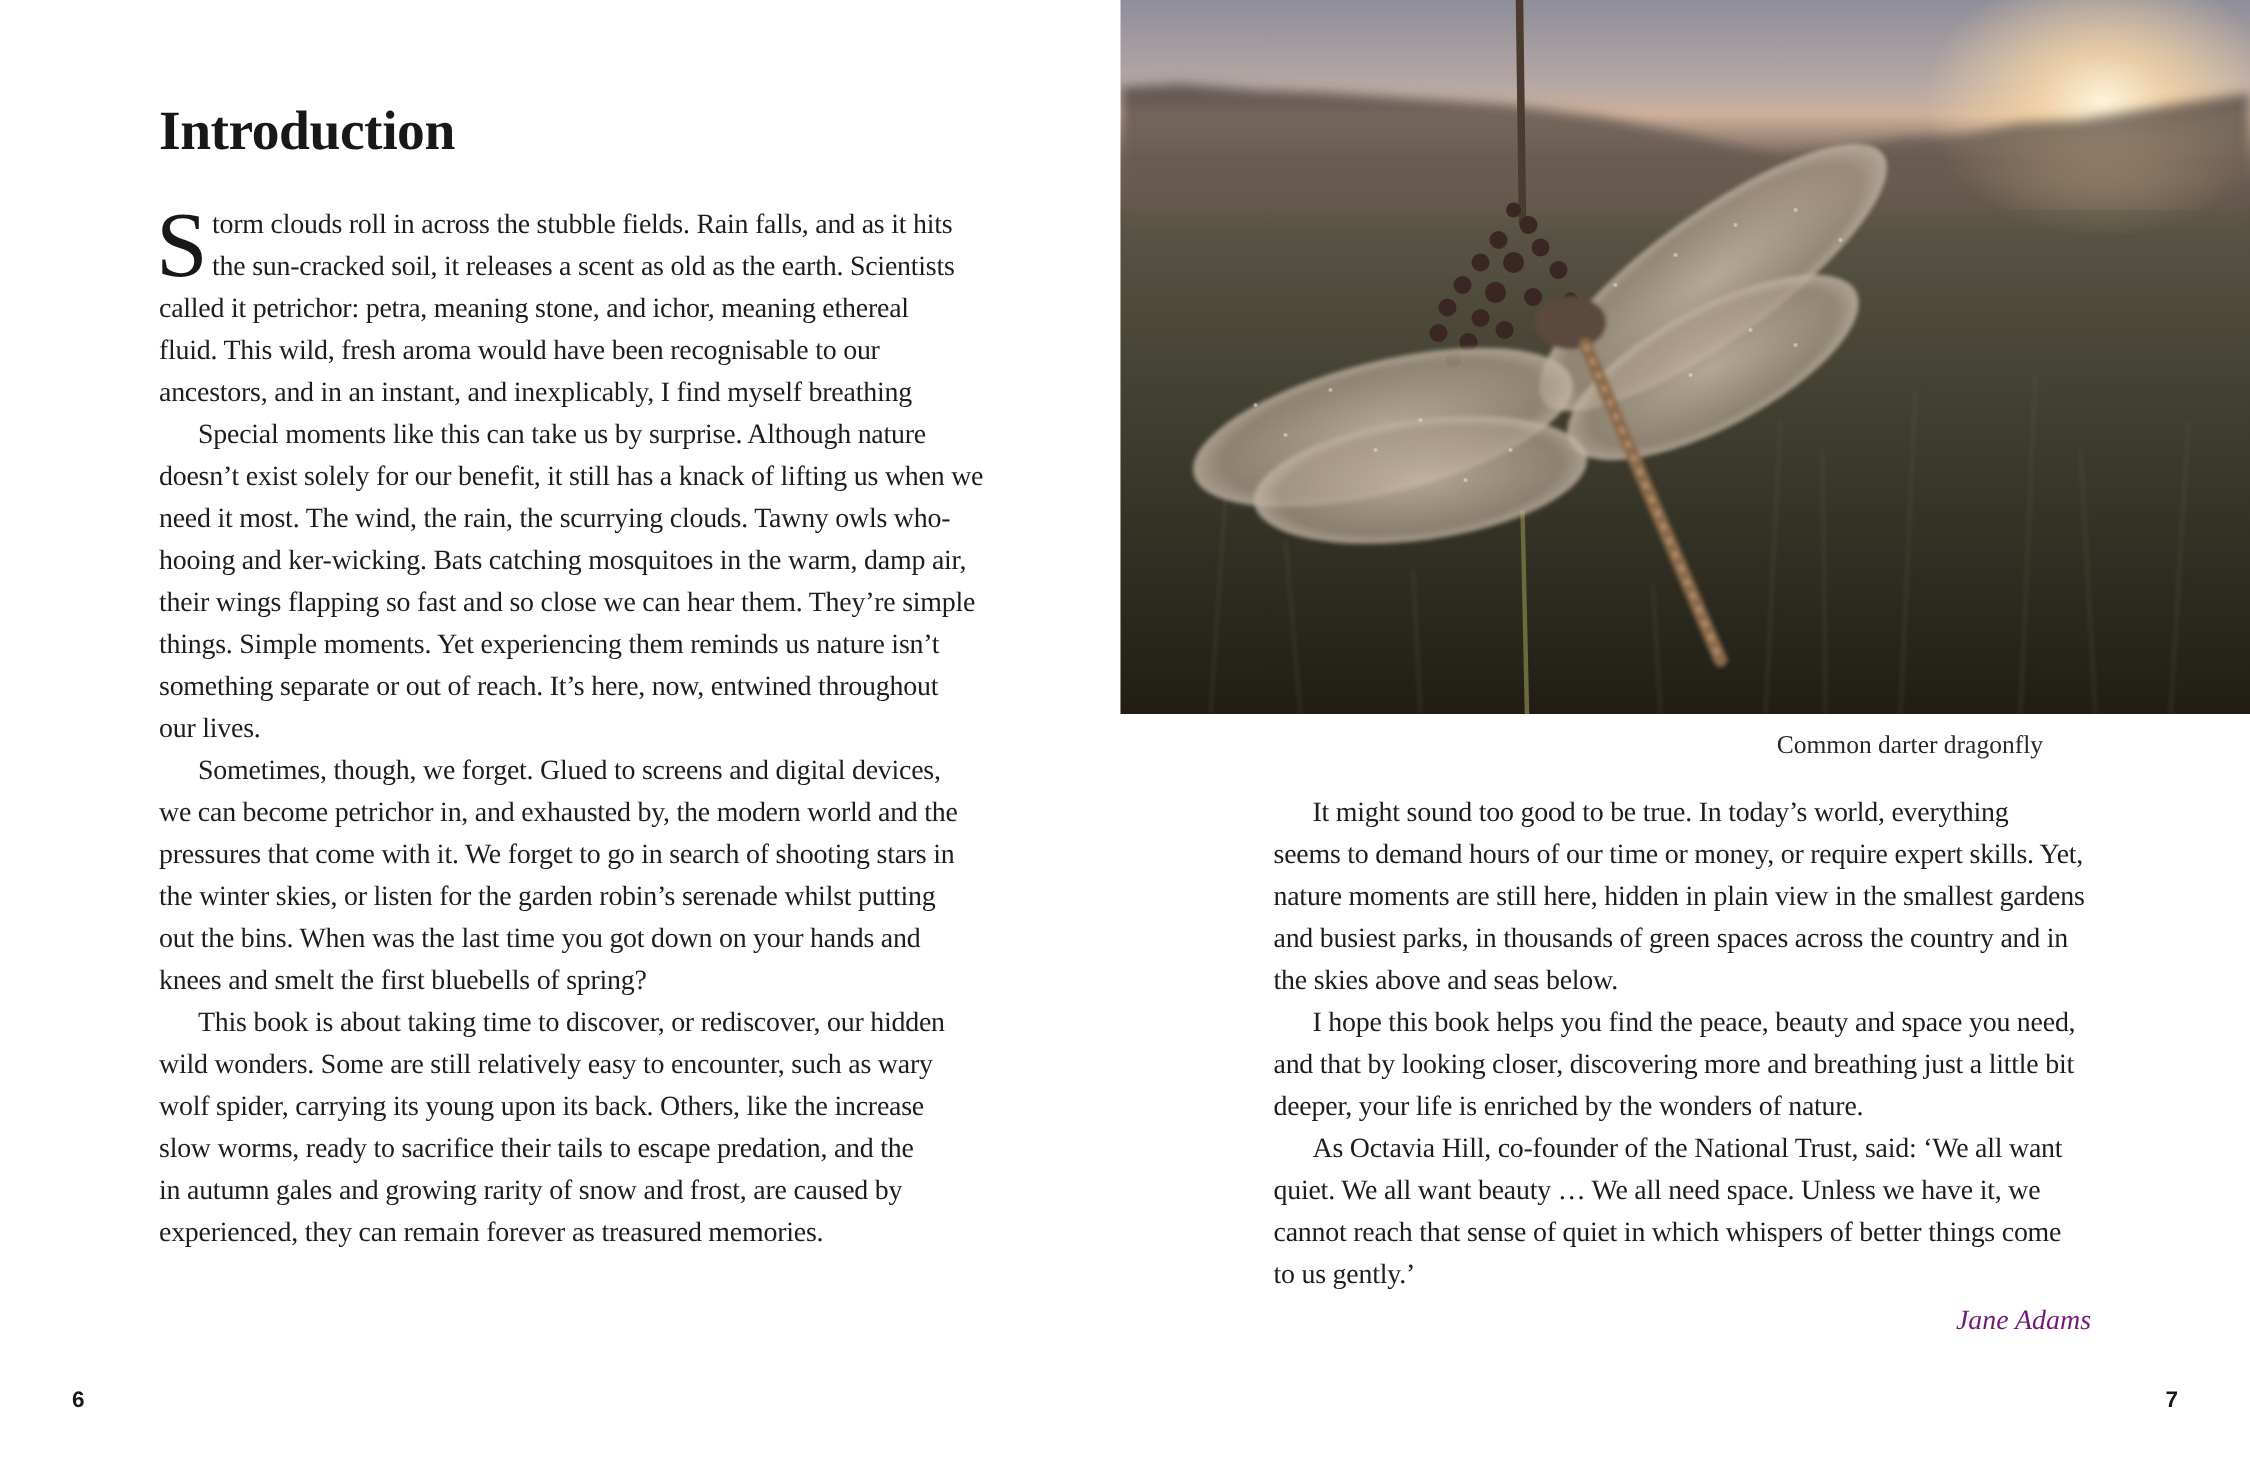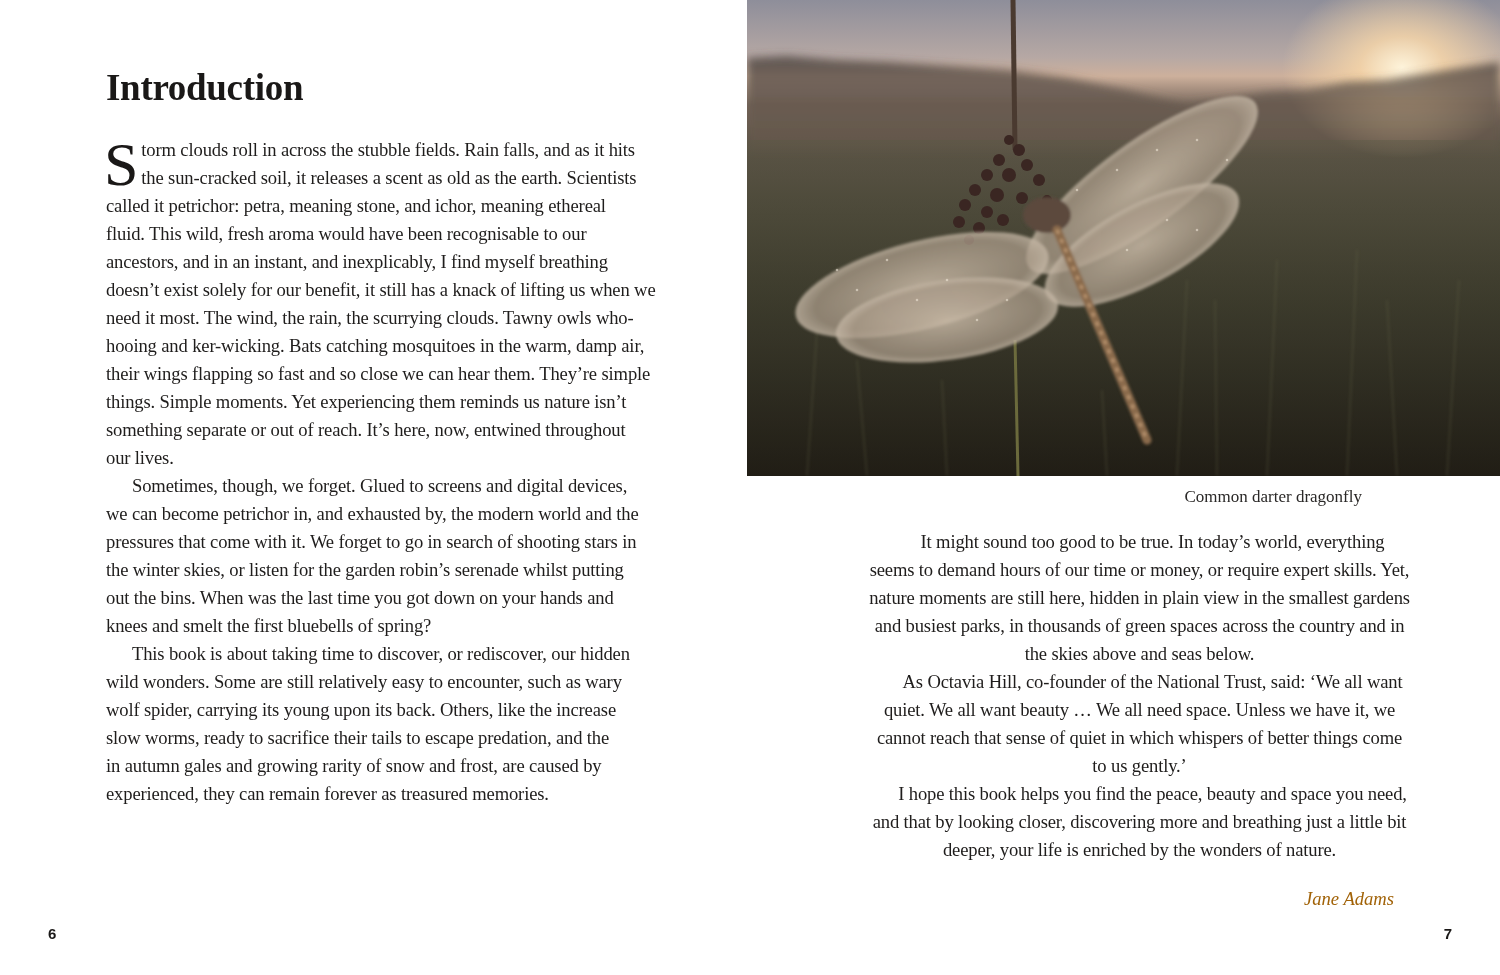--- a/index.html
+++ b/index.html
@@ -15,31 +15,31 @@
   .chapter-title {
     position: absolute; left: 106px; top: 66px; margin: 0;
     font-family: "Liberation Serif", serif; font-weight: bold;
     font-size: 37px; letter-spacing: -0.3px; color: #1a1817;
   }
   .body-text {
     position: absolute; font-size: 18.6px; line-height: 28px;
     color: #1f1d1c; letter-spacing: -0.15px;
   }
   .left-col { left: 106px; top: 136px; width: 545px; }
-  .right-col { left: 120px; top: 528px; width: 545px; text-align: center; }
+  .right-col { left: 102px; top: 528px; width: 545px; }
 
   .line { display: block; white-space: nowrap; }
   .indent { padding-left: 26px; }
   .drop-cap {
     float: left; font-size: 62px; line-height: 50px; margin: 3px 3px 0 -2px;
     color: #1a1817;
   }
   .signature {
-    position: absolute; right: 106px; top: 888px; font-style: italic;
-    font-size: 18.6px; color: #a16207;
+    position: absolute; right: 106px; top: 870px; font-style: italic;
+    font-size: 18.6px; color: #701a75;
   }
   .caption {
     position: absolute; right: 138px; top: 487px; font-size: 17px; color: #2a2827;
   }
   .folio {
     position: absolute; top: 925px; font-family: "Liberation Sans", sans-serif;
     font-weight: bold; font-size: 15px; color: #1a1817;
   }
   .folio-left { left: 48px; }
   .folio-right { right: 48px; }
@@ -63,20 +63,21 @@
     <div>
       <span class="drop-cap">S</span>
       <span class="line">torm clouds roll in across the stubble fields. Rain falls, and as it hits</span>
       <span class="line">the sun-cracked soil, it releases a scent as old as the earth. Scientists</span>
       <span class="line" style="clear:left">called it petrichor: petra, meaning stone, and ichor, meaning ethereal</span>
       <span class="line">fluid. This wild, fresh aroma would have been recognisable to our</span>
       <span class="line">ancestors, and in an instant, and inexplicably, I find myself breathing</span>
     </div>
 
     <div>
+      <span class="line indent">Special moments like this can take us by surprise. Although nature</span>
       <span class="line">doesn’t exist solely for our benefit, it still has a knack of lifting us when we</span>
       <span class="line">need it most. The wind, the rain, the scurrying clouds. Tawny owls who-</span>
       <span class="line">hooing and ker-wicking. Bats catching mosquitoes in the warm, damp air,</span>
       <span class="line">their wings flapping so fast and so close we can hear them. They’re simple</span>
       <span class="line">things. Simple moments. Yet experiencing them reminds us nature isn’t</span>
       <span class="line">something separate or out of reach. It’s here, now, entwined throughout</span>
       <span class="line">our lives.</span>
     </div>
 
     <div>
@@ -202,28 +203,28 @@
 
   <div class="body-text right-col">
     <div>
       <span class="line indent">It might sound too good to be true. In today’s world, everything</span>
       <span class="line">seems to demand hours of our time or money, or require expert skills. Yet,</span>
       <span class="line">nature moments are still here, hidden in plain view in the smallest gardens</span>
       <span class="line">and busiest parks, in thousands of green spaces across the country and in</span>
       <span class="line">the skies above and seas below.</span>
     </div>
     <div>
+      <span class="line indent">I hope this book helps you find the peace, beauty and space you need,</span>
+      <span class="line">and that by looking closer, discovering more and breathing just a little bit</span>
+      <span class="line">deeper, your life is enriched by the wonders of nature.</span>
+    </div>
+    <div>
       <span class="line indent">As Octavia Hill, co-founder of the National Trust, said: ‘We all want</span>
       <span class="line">quiet. We all want beauty … We all need space. Unless we have it, we</span>
       <span class="line">cannot reach that sense of quiet in which whispers of better things come</span>
       <span class="line">to us gently.’</span>
     </div>
-    <div>
-      <span class="line indent">I hope this book helps you find the peace, beauty and space you need,</span>
-      <span class="line">and that by looking closer, discovering more and breathing just a little bit</span>
-      <span class="line">deeper, your life is enriched by the wonders of nature.</span>
-    </div>
   </div>
 
   <div class="signature">Jane Adams</div>
 
   <div class="folio folio-right">7</div>
 </section>
 
 </body></html>

